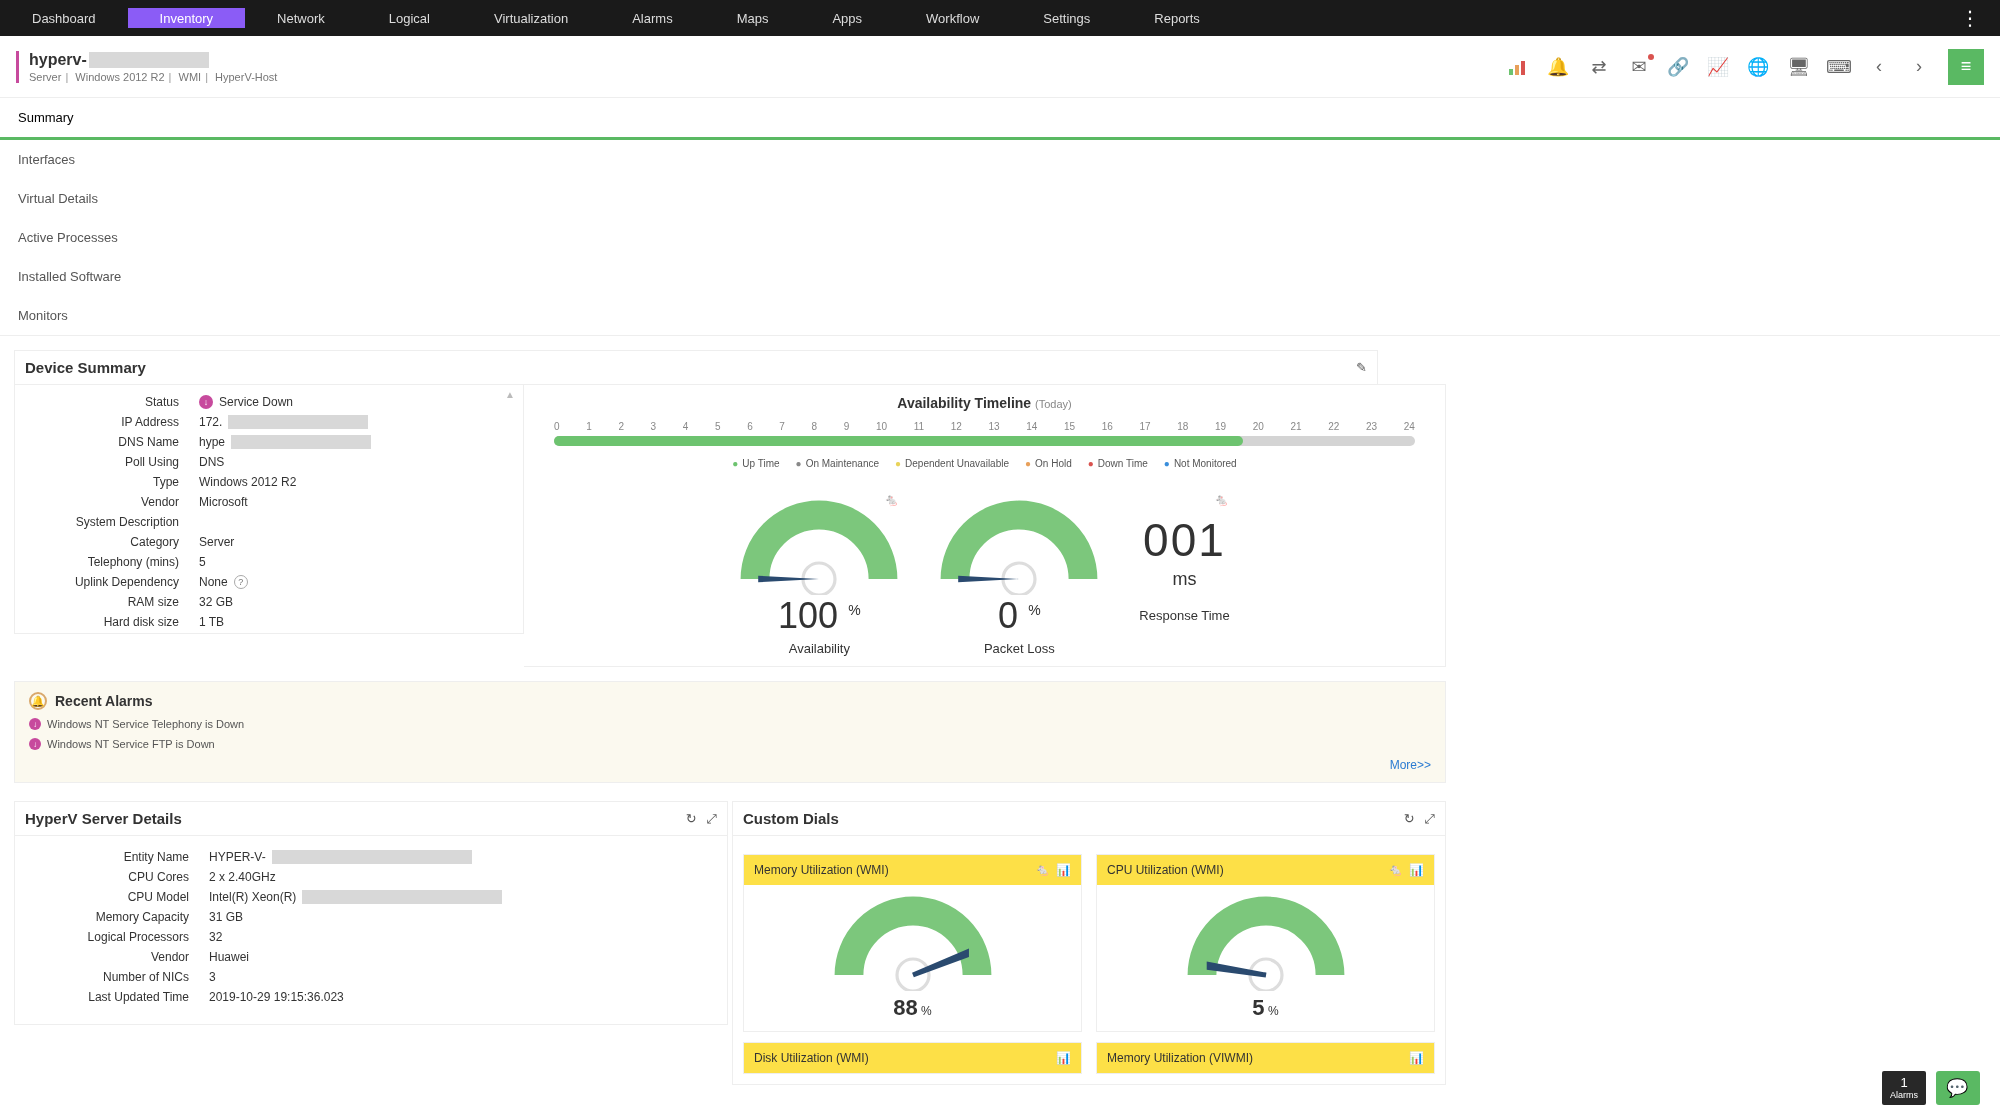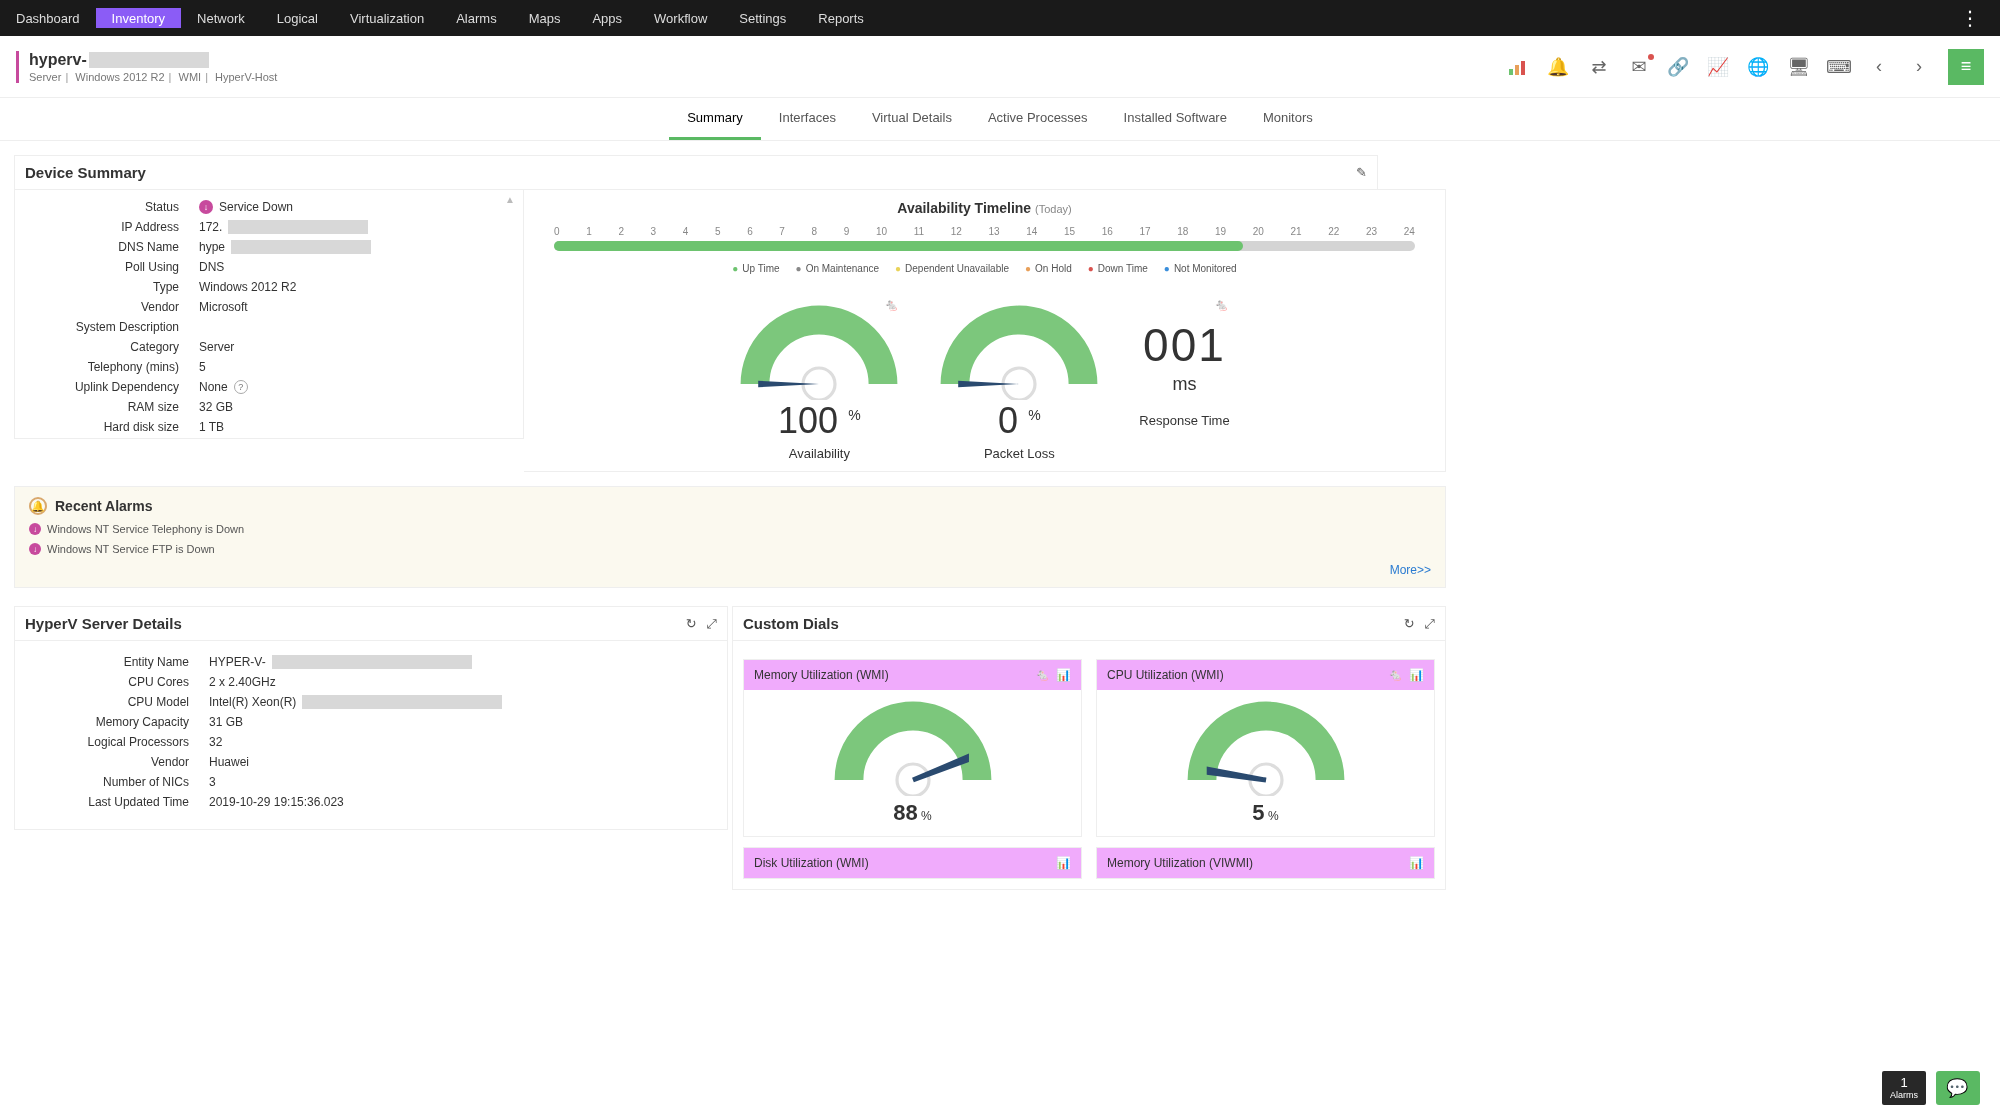--- a/index.html
+++ b/index.html
@@ -1,30 +1,30 @@
 <!DOCTYPE html>
 <html><head>
 <meta charset="utf-8">
 <style>
 * { box-sizing: border-box; margin: 0; padding: 0; font-family: -apple-system, BlinkMacSystemFont, "Segoe UI", Arial, sans-serif; }
 body { background: #fff; color: #333; font-size: 13px; width: 2000px; }
 .topnav { background: #1a1a1a; display: flex; align-items: center; height: 36px; }
-.topnav .item { color: #ddd; padding: 0 16px; height: 20px; display: flex; align-items: center; cursor: pointer; font-size: 13px; text-align: right; }
+.topnav .item { color: #ddd; padding: 0 32px; height: 20px; display: flex; align-items: center; cursor: pointer; font-size: 13px; text-align: right; }
 .topnav .item.active { background: #8b5cf6; color: #fff; }
 .topnav .kebab { margin-left: auto; color: #fff; font-size: 20px; padding: 0 20px; cursor: pointer; }
 .subhead { display: flex; align-items: center; padding: 16px 16px; border-bottom: 1px solid #eee; height: 62px; }
 .host-bar { display: flex; flex-direction: column; border-left: 3px solid #c74a9d; padding-left: 10px; }
 .host-title { font-size: 16px; font-weight: 600; display: flex; align-items: center; }
 .host-title .mask { background: #d8d8d8; width: 120px; height: 16px; display: inline-block; margin-left: 2px; }
 .host-sub { font-size: 11px; color: #777; margin-top: 2px; }
 .sep { margin: 0 4px; color: #999; }
 .head-actions { margin-left: auto; display: flex; align-items: center; gap: 18px; }
 .head-actions .icon { width: 22px; height: 22px; cursor: pointer; display: flex; align-items: center; justify-content: center; color: #666; font-size: 18px; }
 .head-actions .burger { background: #5ab963; color: #fff; width: 36px; height: 36px; display:flex;align-items:center;justify-content:center; }
-.tabs { display: flex; justify-content: center; border-bottom: 1px solid #eee; }
+.tabs { display: flex; justify-content: center; border-bottom: 1px solid #eee; flex-direction: column; }
 .tabs .tab { padding: 12px 18px; color: #555; cursor: pointer; font-size: 13px; }
 .tabs .tab.active { color: #000; border-bottom: 3px solid #5ab963; font-weight: 500; }
 .content { padding: 14px; max-width: 1460px; }
 .panel-title-row { display:flex; align-items:center; padding: 8px 10px; border: 1px solid #eee; border-bottom: none; }
 .panel-title-row h3 { font-size: 15px; font-weight: 600; }
 .panel-title-row .acts { margin-left: auto; display:flex; gap:10px; }
 .panel-title-row .acts span { cursor:pointer; color:#555; }
 .row1 { display:flex; gap: 0; }
 .dev-summary { width: 510px; }
 .dev-summary .list { border:1px solid #eee; padding: 10px 14px; height: 250px; overflow:hidden; position:relative; }
@@ -60,21 +60,21 @@
 .alarm-pink { width:12px;height:12px;border-radius:50%;background:#c74a9d;display:inline-flex;align-items:center;justify-content:center;color:#fff;font-size:8px;}
 .alarms .more { text-align:right; color:#2a7bd1; font-size:12px; margin-top:8px; cursor:pointer;}
 .row2 { display:flex; gap:4px; margin-top:18px;}
 .row2 .panel { flex:1; }
 .hv-list { border:1px solid #eee; padding: 14px;}
 .hv-list .kv .k { width:180px;}
 .hv-list .mask { background:#d8d8d8; height:14px; display:inline-block;}
 .dials { border:1px solid #eee; padding: 10px;}
 .dial-grid { display:flex; gap:14px; margin-top:8px;}
 .dial-card { flex:1; border:1px solid #eee;}
-.dial-card .hd { background:#f0abfc; padding:8px 10px; font-size:12px; display:flex; align-items:center;}
+.dial-card .hd { background:#fde047; padding:8px 10px; font-size:12px; display:flex; align-items:center;}
 .dial-card .hd .icons { margin-left:auto; display:flex; gap:6px; color:#666; cursor:pointer;}
 .dial-card .bd { padding: 10px; text-align:center;}
 .dial-val { font-size:22px; margin-top:4px;}
 .dial-val .sm { font-size:12px;}
 .footer-widgets { position:fixed; bottom:10px; right:20px; display:flex; gap:10px; z-index:50;}
 .foot-alarm { background:#282828; color:#fff; font-size:9px; padding:4px 8px; text-align:center; border-radius:2px;}
 .foot-alarm .n { font-size:13px; display:block;}
 .foot-chat { background:#5ab963; color:#fff; width:44px;height:34px;display:flex;align-items:center;justify-content:center;border-radius:3px;cursor:pointer;font-size:18px;}
 svg { display:block; margin: 0 auto;}
 </style>

